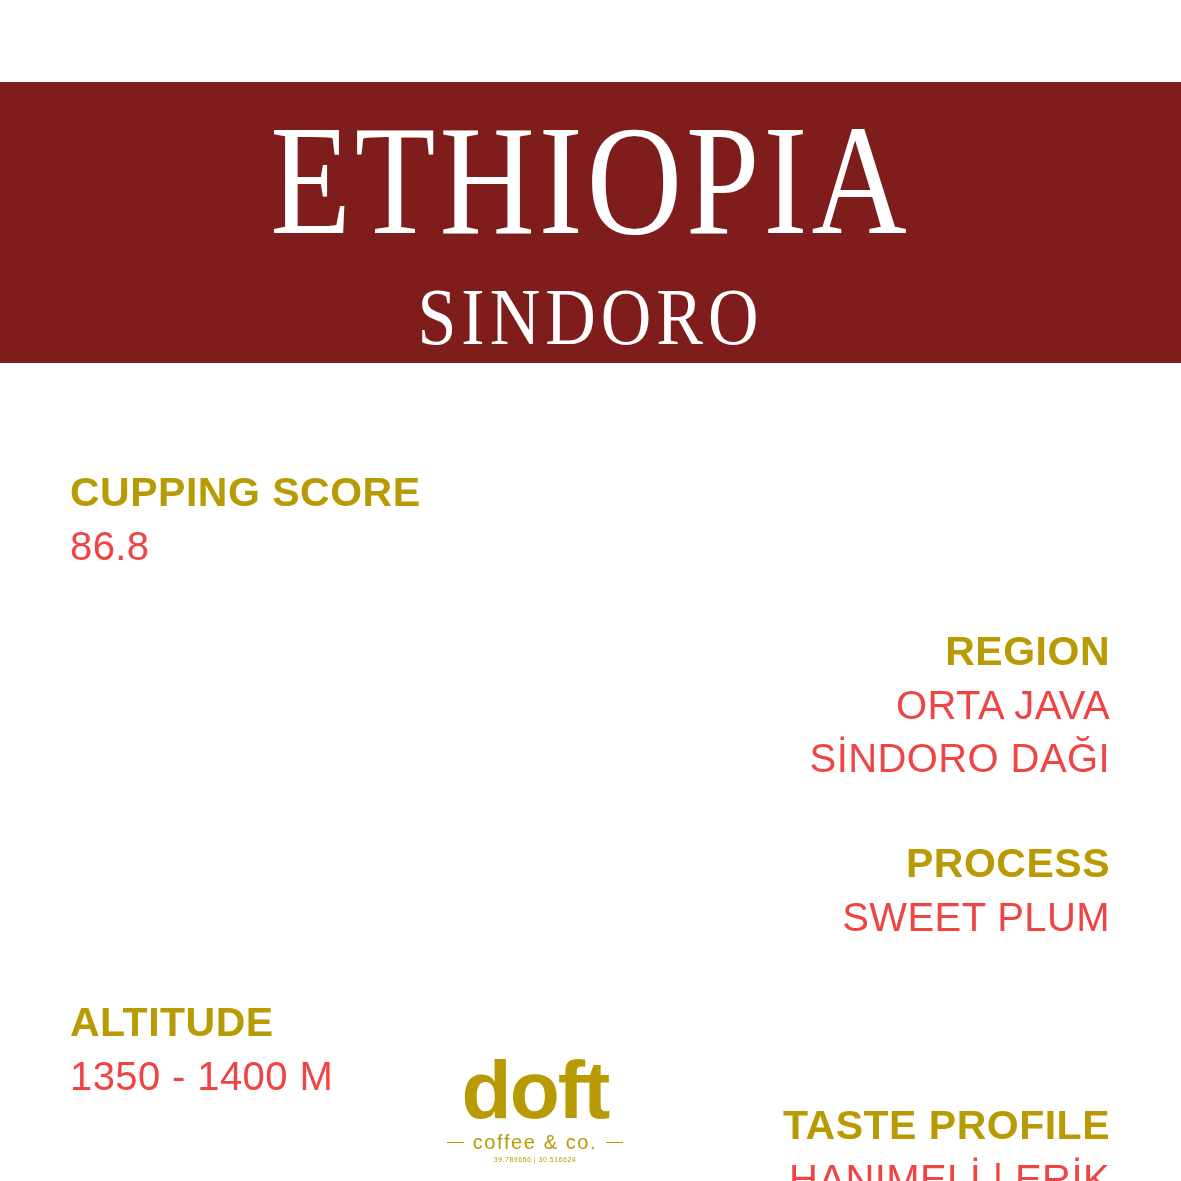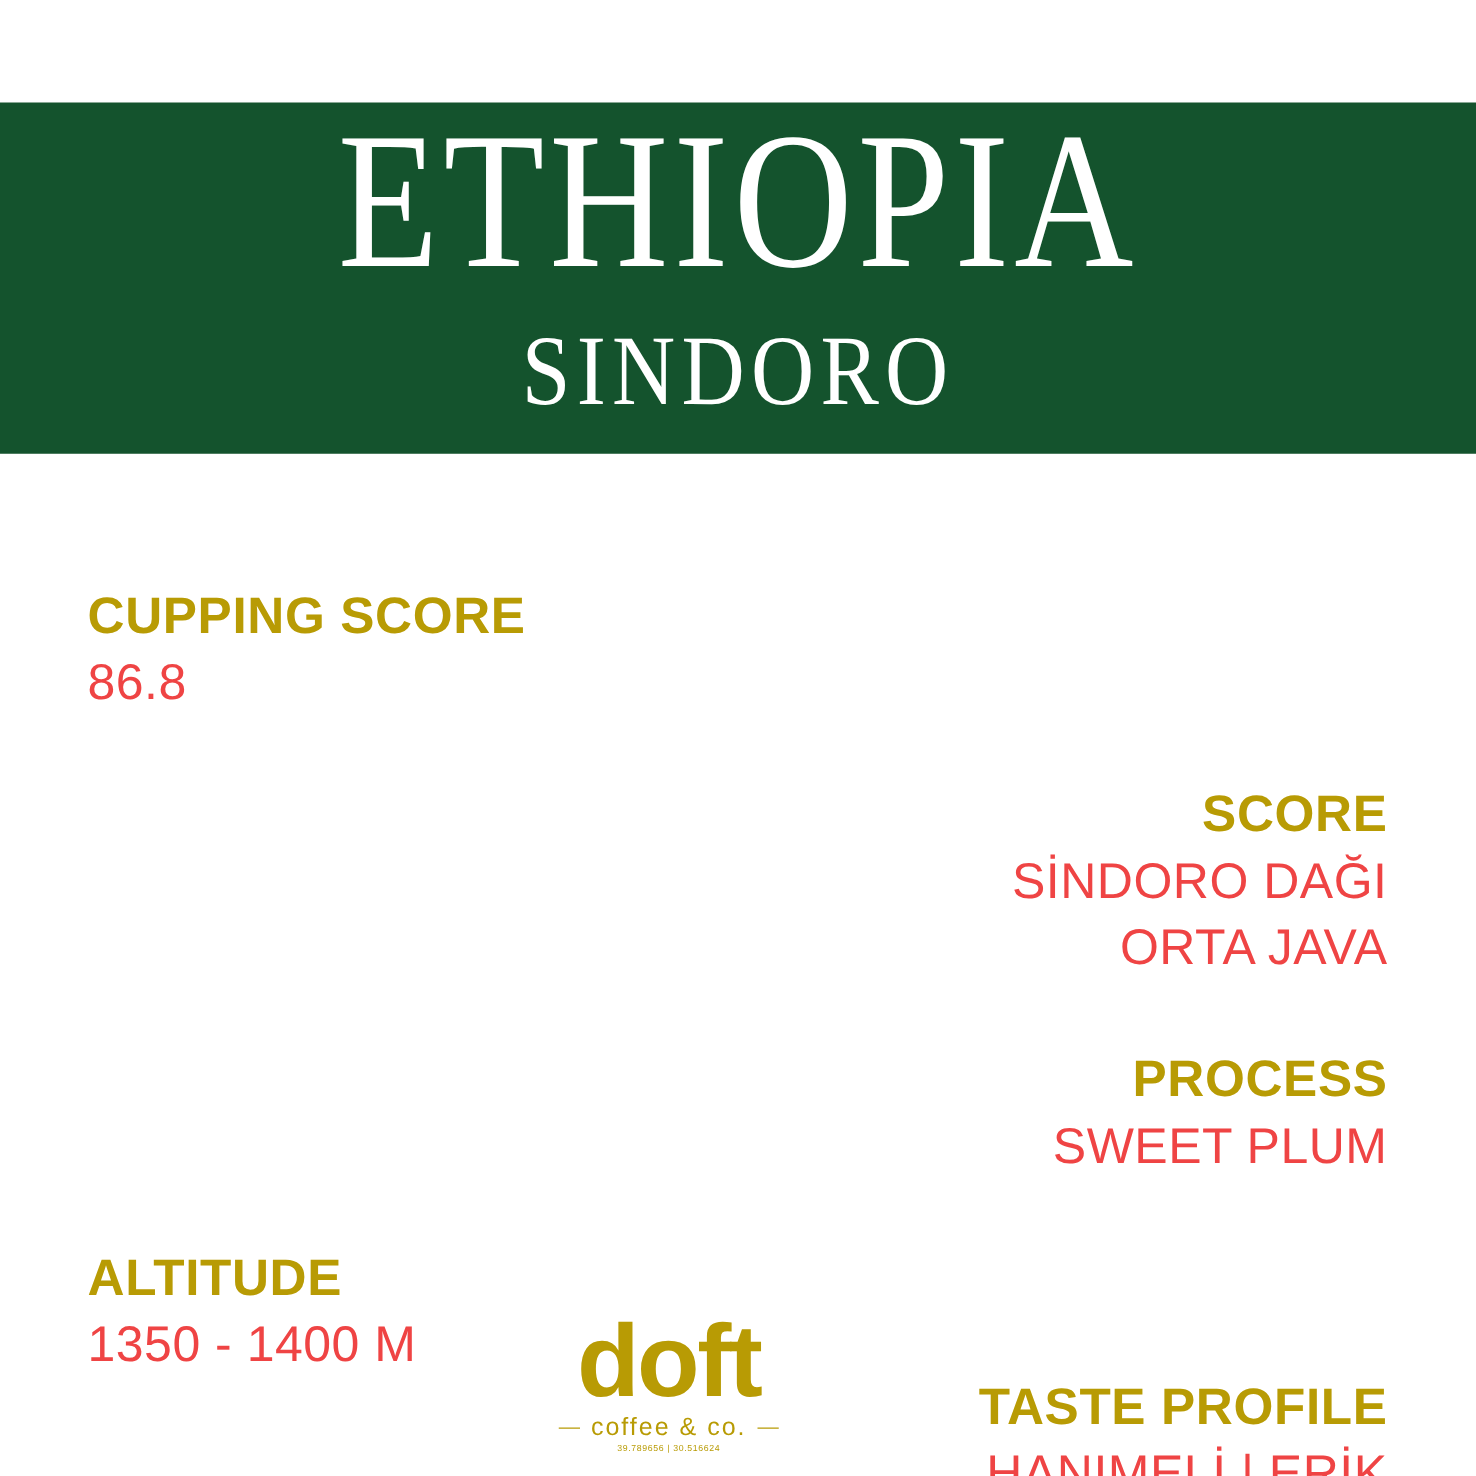--- a/index.html
+++ b/index.html
@@ -15,26 +15,27 @@
     position: relative;
   }
 
   
   .header-band {
     position: absolute;
     top: 82px;
     left: 0;
     width: 1181px;
     height: 281px;
-    background: #14532d;
+    background: #7f1d1d;
     display: flex;
     flex-direction: column;
     align-items: center;
     justify-content: flex-start;
     box-sizing: border-box;
+    padding-top: 20px;
   }
   .origin-title {
     font-family: "Liberation Serif", "DejaVu Serif", serif;
     color: #ffffff;
     font-size: 132px;
     line-height: 1.02;
     letter-spacing: 4px;
     font-weight: 400;
     white-space: nowrap;
     transform: scaleY(1.18);
@@ -155,23 +156,23 @@
 </div>
 
 <div class="specs">
 
   <div class="spec-block col-left row-1">
     <div class="spec-label">CUPPING SCORE</div>
     <div class="spec-value">86.8</div>
   </div>
 
   <div class="spec-block col-right row-1">
-    <div class="spec-label">SCORE</div>
+    <div class="spec-label">REGION</div>
+    <div class="spec-value">ORTA JAVA</div>
     <div class="spec-value">SİNDORO DAĞI</div>
-    <div class="spec-value">ORTA JAVA</div>
   </div>
 
 
   <div class="spec-block col-right row-2">
     <div class="spec-label">PROCESS</div>
     <div class="spec-value">SWEET PLUM</div>
   </div>
 
   <div class="spec-block col-left row-3">
     <div class="spec-label">ALTITUDE</div>

